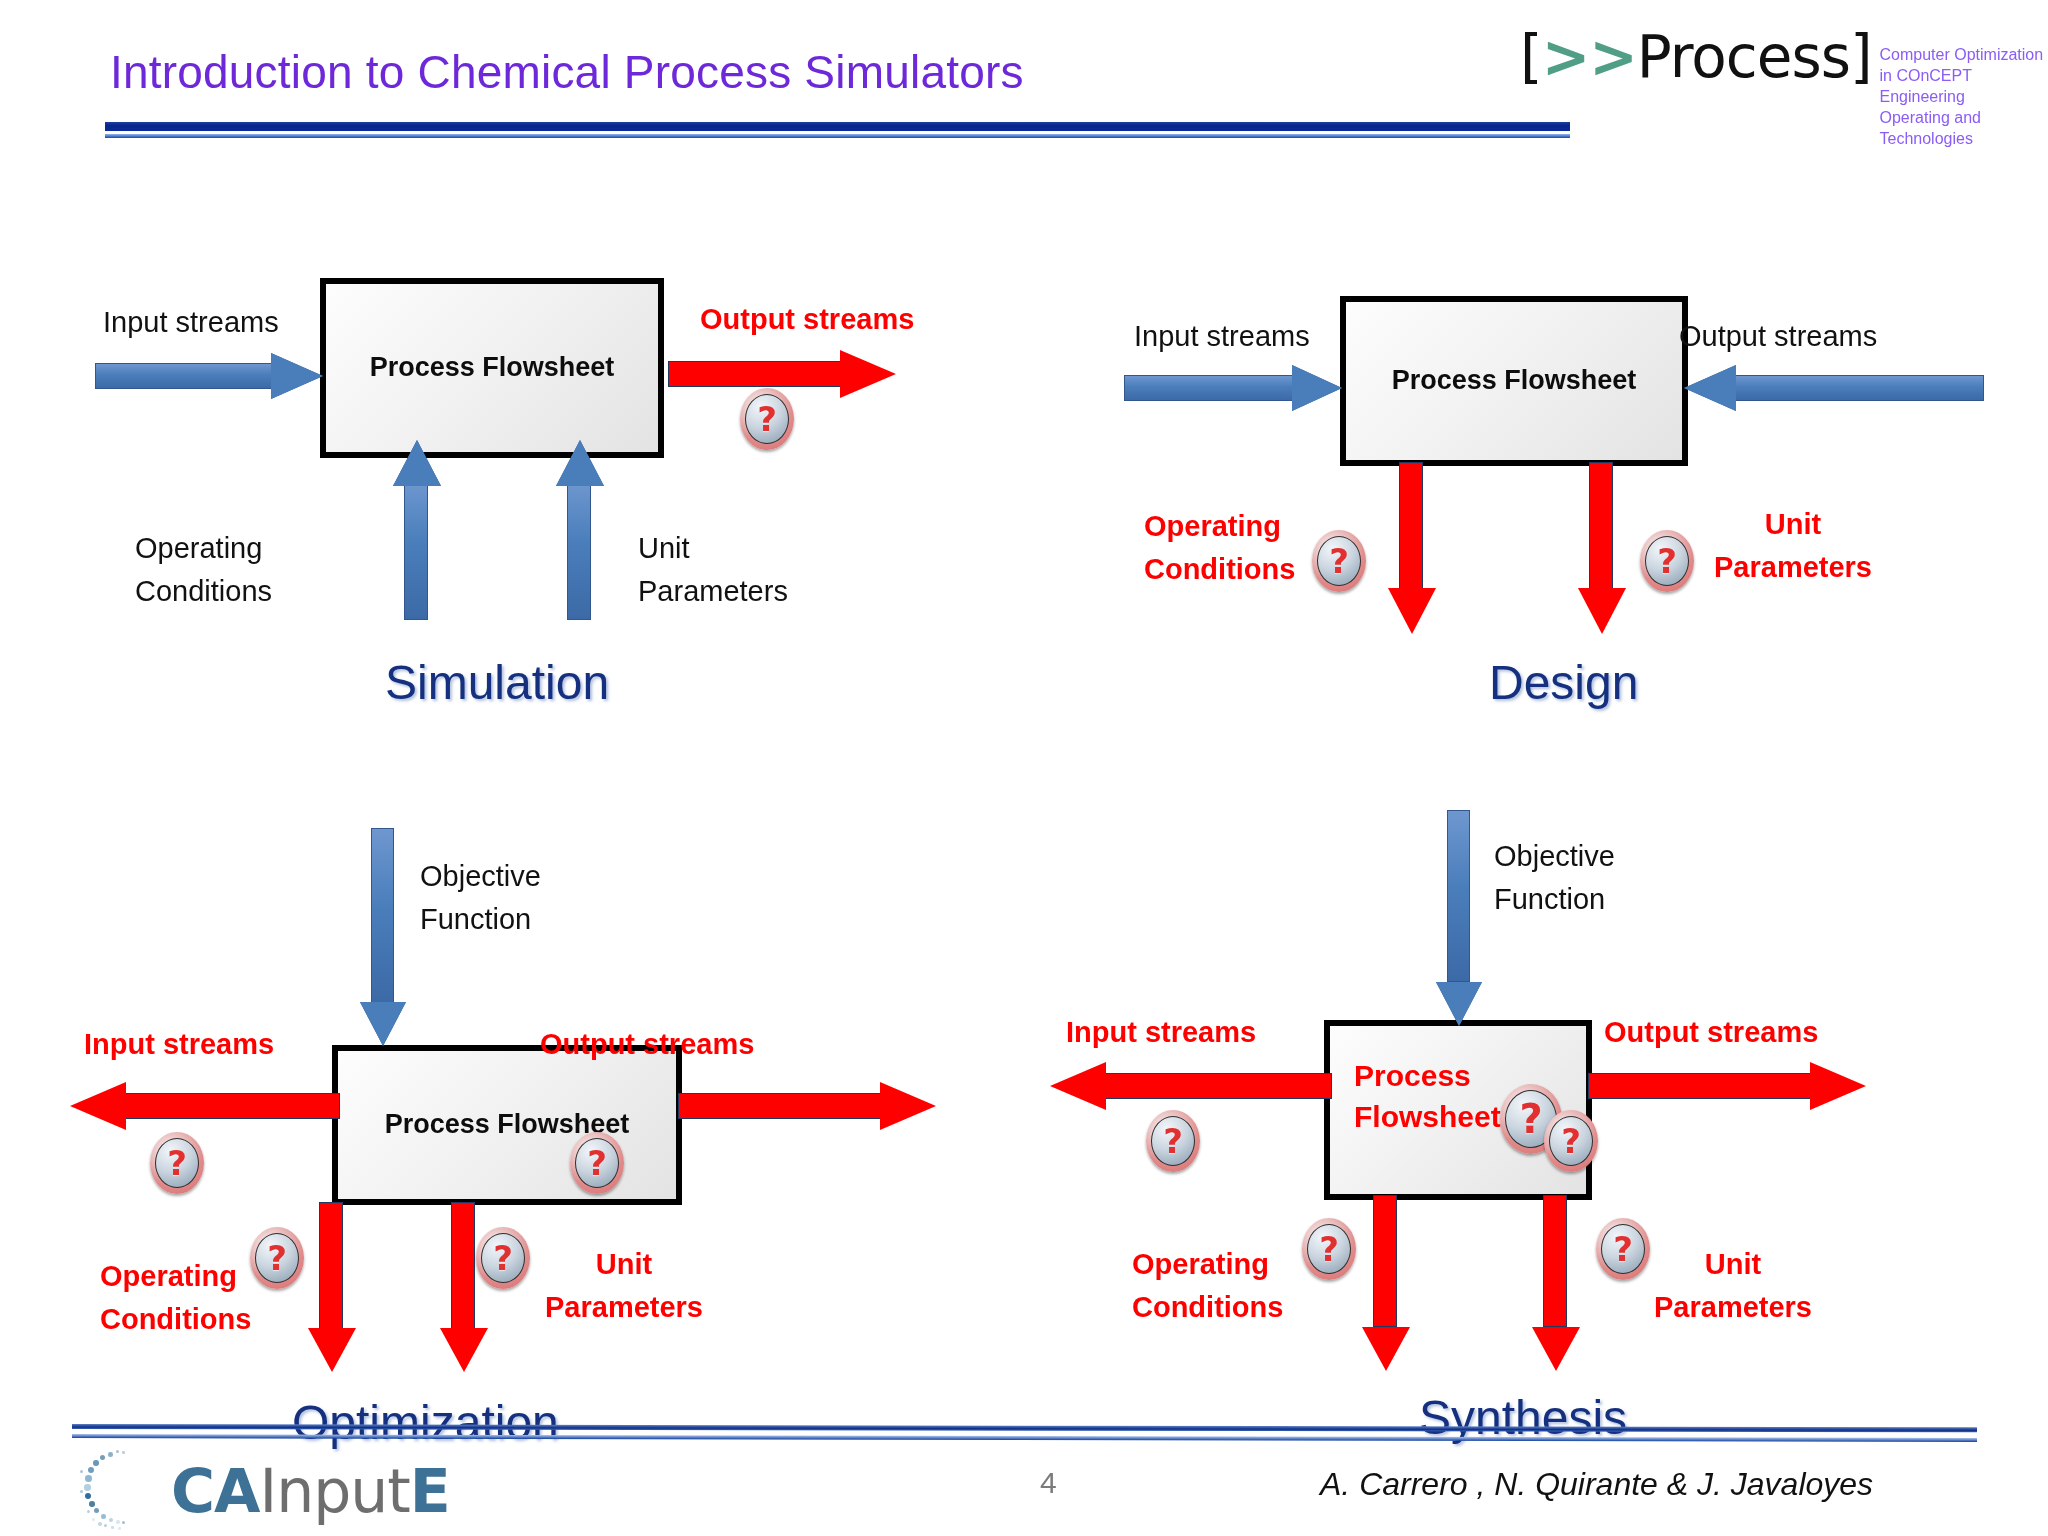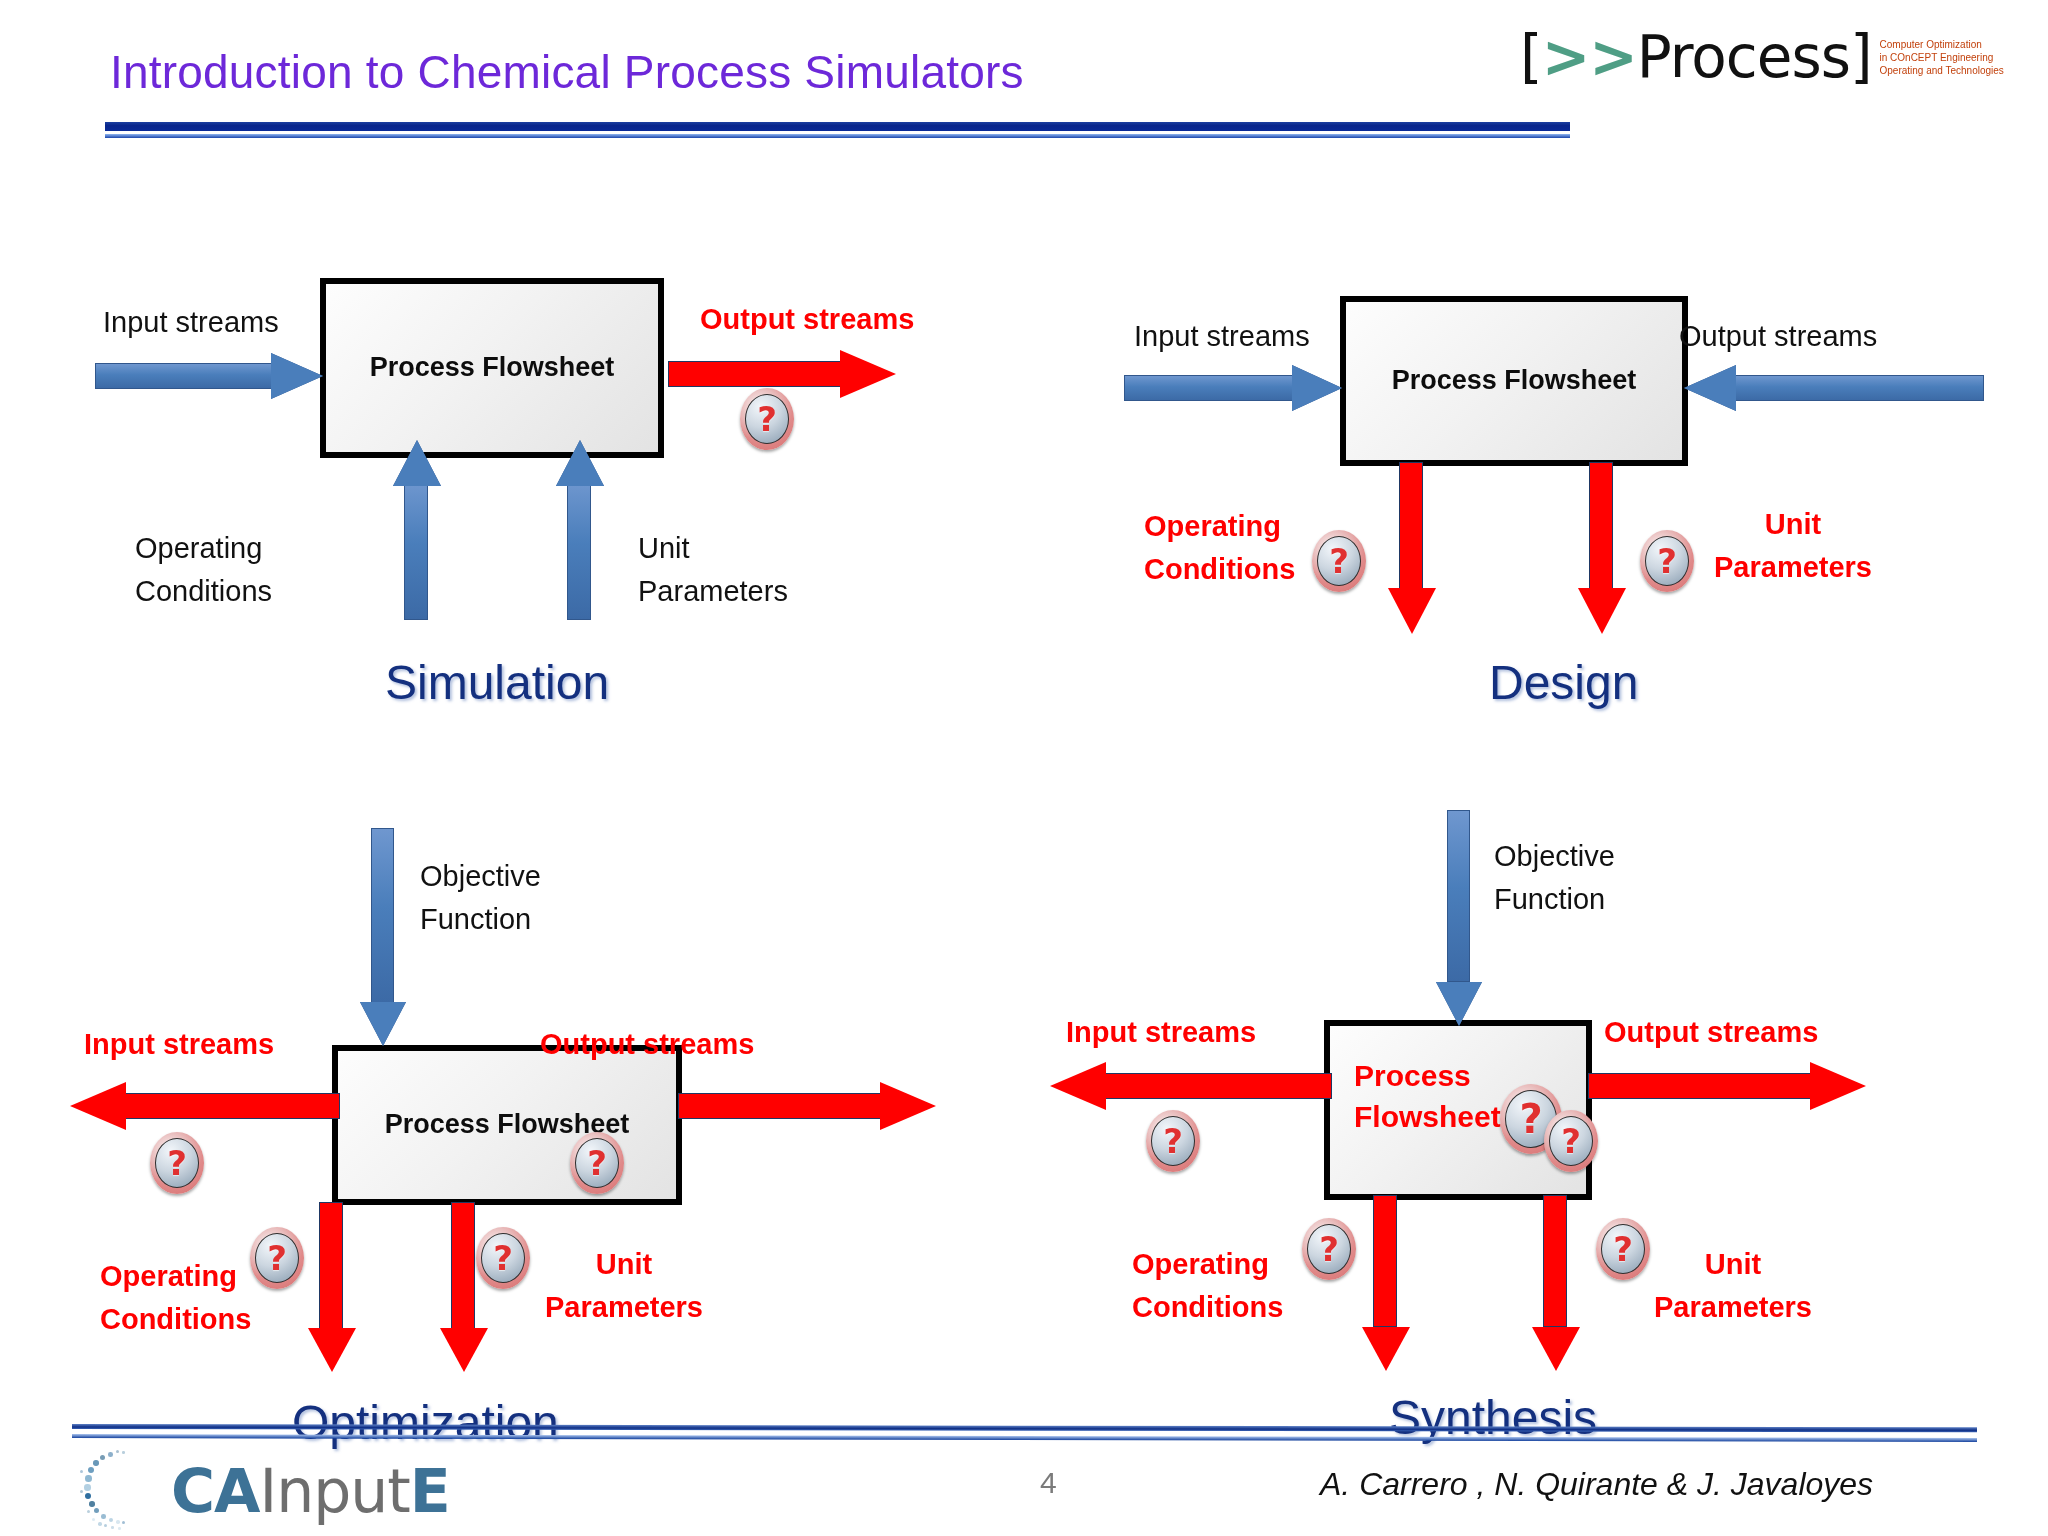--- a/index.html
+++ b/index.html
@@ -21,22 +21,22 @@
   .hdr-rule{position:absolute;left:105px;top:122px;width:1465px;height:9px;
     background:linear-gradient(to bottom,#1b3fa0 0%,#09268c 40%,#0a2a97 100%);}
   .hdr-rule2{position:absolute;left:105px;top:134px;width:1465px;height:4px;
     background:linear-gradient(to bottom,#8fb5f0 0%,#1b46ad 100%);}
 
   
   .logo{position:absolute;left:1520px;top:28px;display:flex;align-items:flex-start;}
   .logo-main{font-size:58px;line-height:1;color:#111;letter-spacing:-1px;
      font-family:"DejaVu Sans", sans-serif;font-weight:400;}
   .logo-main .chev{color:#4f9e85;font-weight:700;}
-  .logo-tag{margin-left:8px;margin-top:10px;line-height:1.32;
-     font-size:10px;color:#c2410c;max-width:170px;}
+  .logo-tag{margin-left:8px;margin-top:16px;line-height:1.32;
+     font-size:16px;color:#8b5cf6;max-width:170px;}
 
   
   .ftr-rule{position:absolute;left:72px;top:1424px;width:1905px;height:5px;
     background:linear-gradient(to bottom,#5c7fc4 0%,#0f2f86 60%,#3a63b5 100%);
     transform:rotate(0.10deg);transform-origin:left center;}
   .ftr-rule2{position:absolute;left:72px;top:1434px;width:1905px;height:4px;
     background:linear-gradient(to bottom,#aac4ee 0%,#17439e 100%);
     transform:rotate(0.12deg);transform-origin:left center;}
   .cacheme{position:absolute;left:78px;top:1448px;display:flex;align-items:center;}
   .cacheme-dots{position:relative;width:52px;height:86px;}
@@ -320,21 +320,21 @@
       <div class="head" style="left:0;bottom:0;border-left:24px solid transparent;border-right:24px solid transparent;border-top:44px solid #ff0000;"></div>
     </div>
     <div class="lbl red ctr" style="left:630px;top:508px;">
       <div>Unit</div>
       <div style="margin-top:10px;">Parameters</div>
     </div>
     <div class="qm" style="left:572px;top:478px;">
       <span>?</span>
     </div>
 
-    <div class="phase" style="left:365px;top:650px;">Synthesis</div>
+    <div class="phase" style="left:395px;top:650px;">Synthesis</div>
   </div>
 
   <div class="ftr-rule"></div>
   <div class="ftr-rule2"></div>
 
   <div class="cacheme">
     <div class="cacheme-dots">
         <i style="left: 30px; top: 4px; width: 4.5px; height: 4.5px; background: rgb(47, 111, 160); opacity: 0.55;"></i>
         <i style="left: 22px; top: 7px; width: 5px; height: 5px; background: rgb(61, 114, 150); opacity: 0.7;"></i>
         <i style="left: 15px; top: 12px; width: 5.5px; height: 5.5px; background: rgb(79, 134, 171); opacity: 0.85;"></i>

